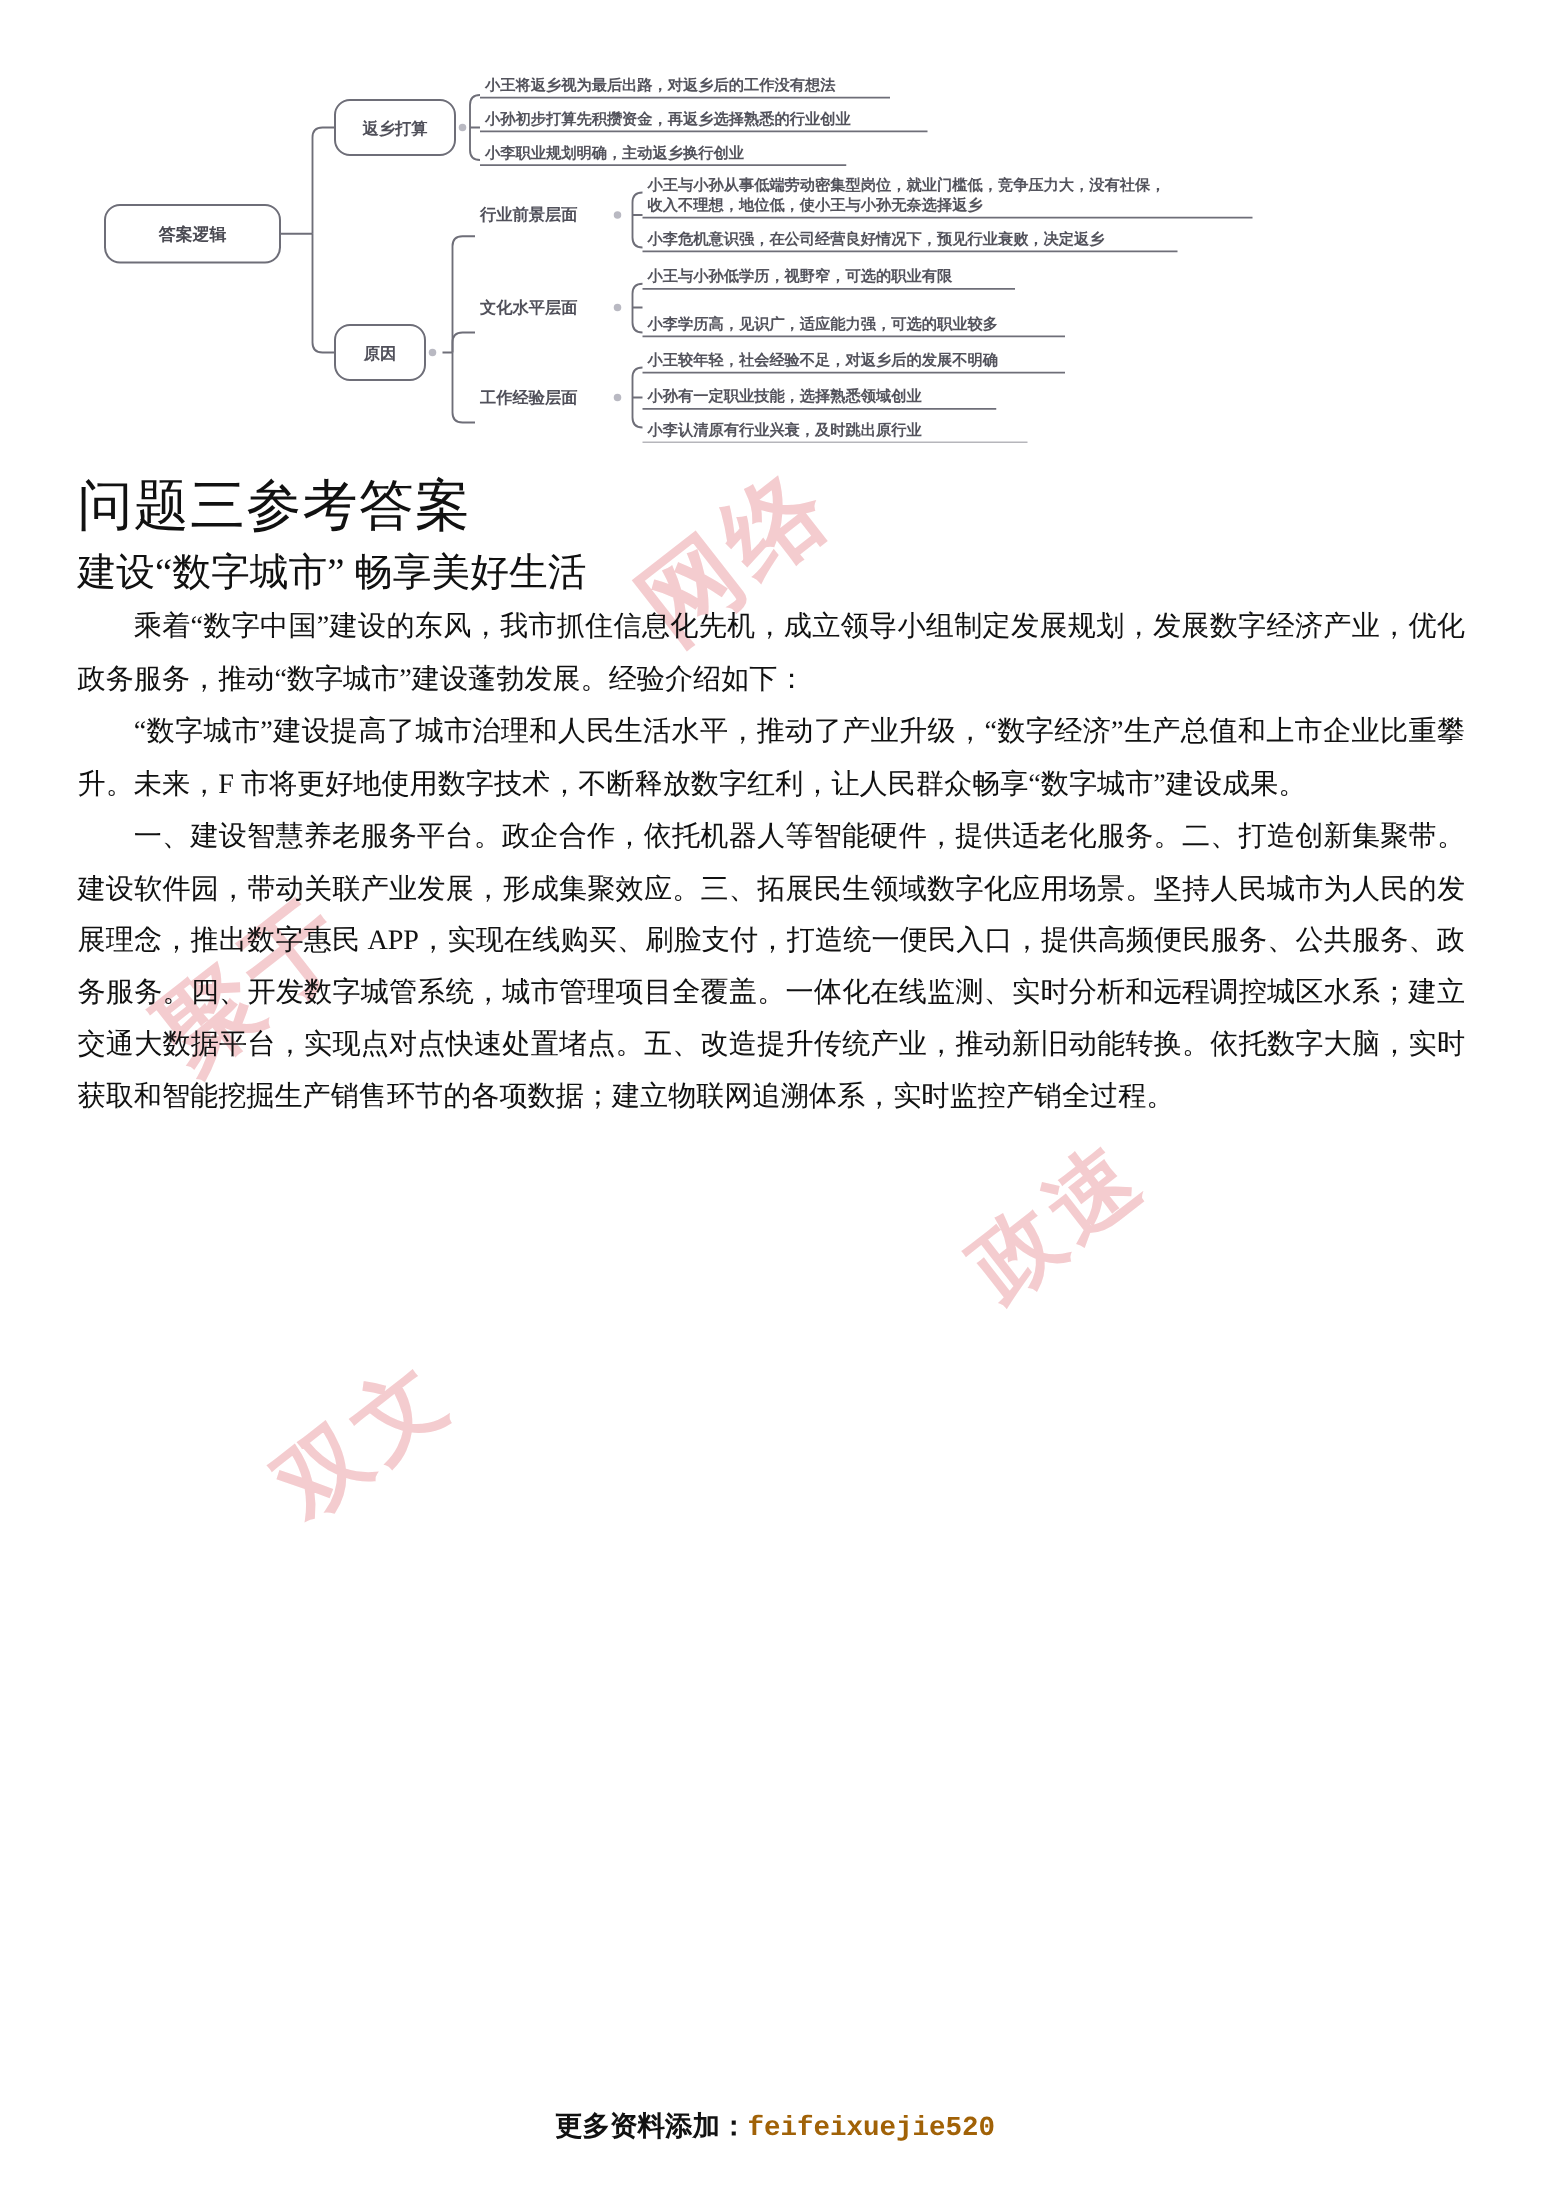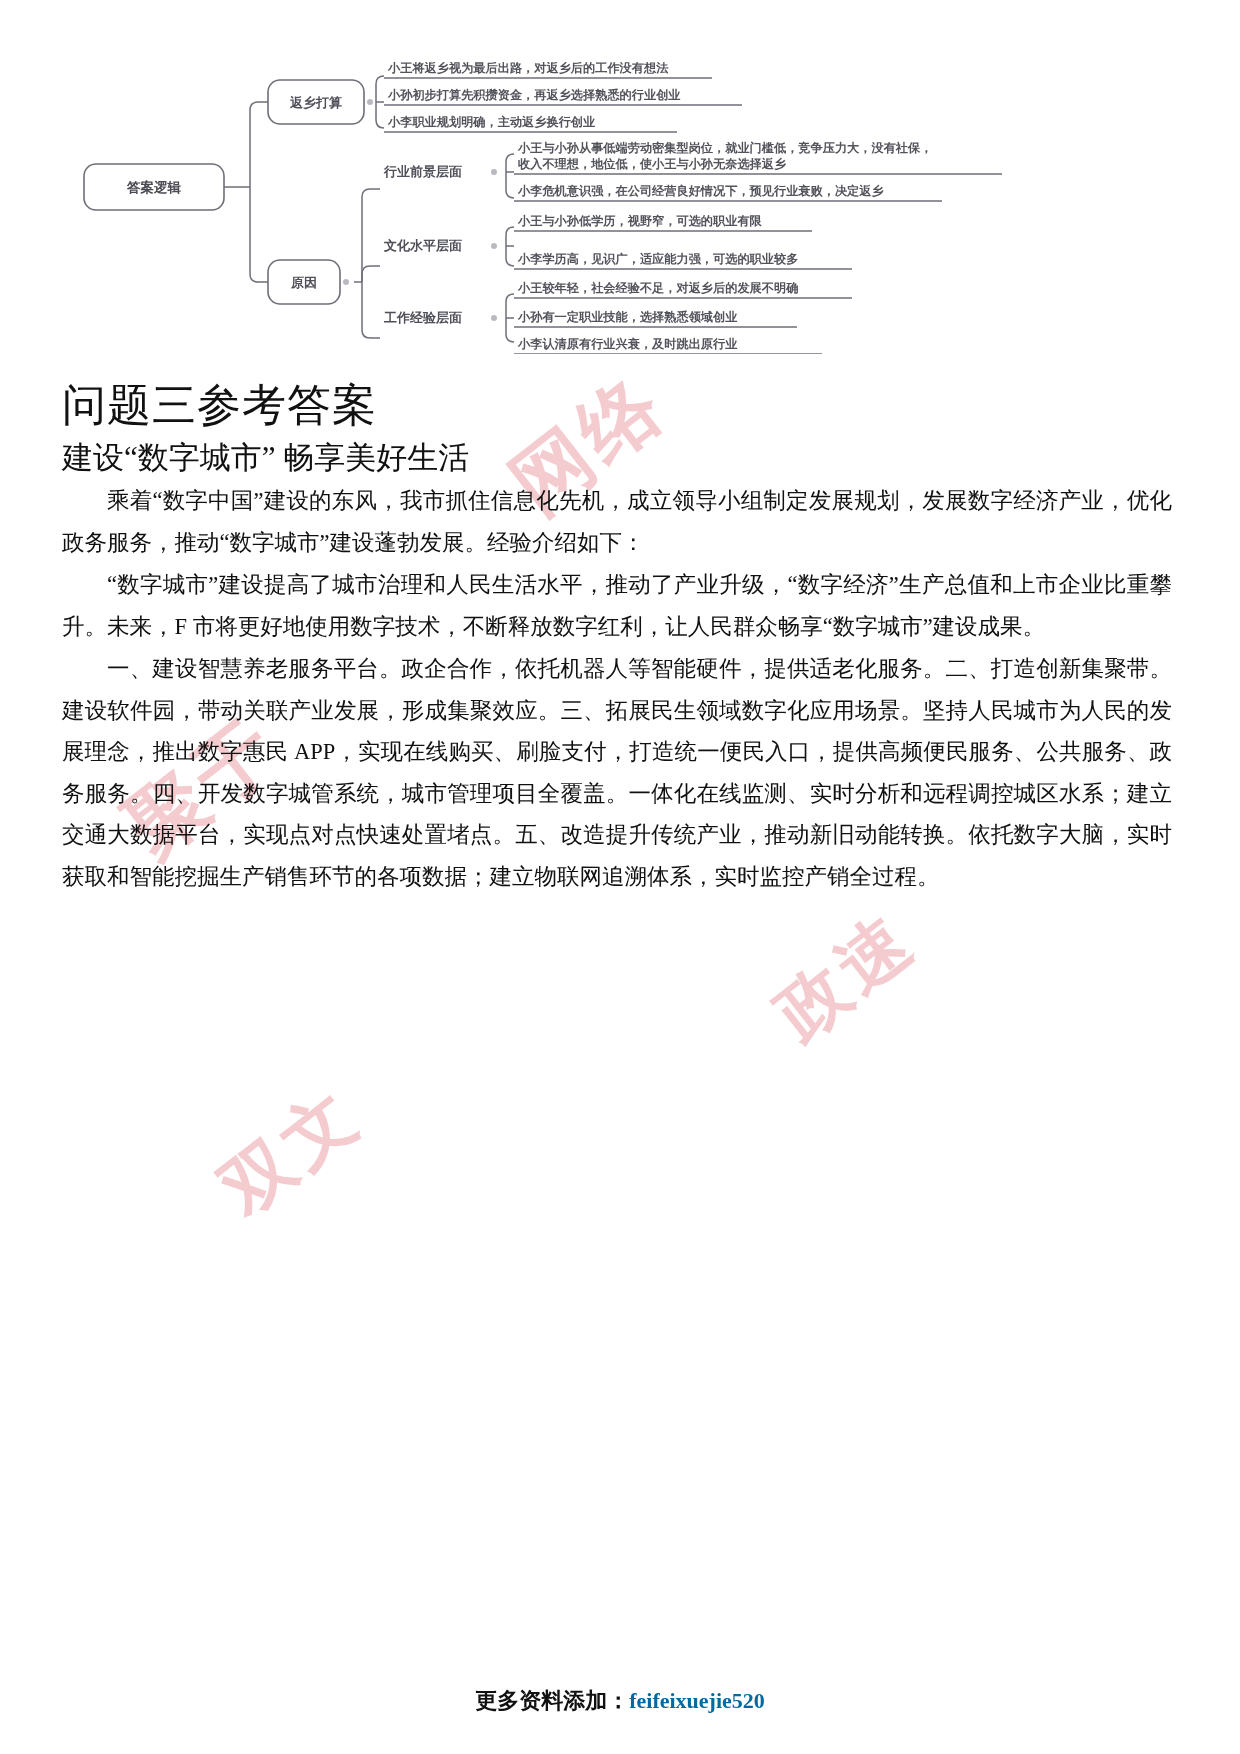--- a/index.html
+++ b/index.html
@@ -126,25 +126,25 @@
     position: absolute;
     left: 0;
     right: 0;
     bottom: 38px;
     text-align: center;
     z-index: 10;
   }
   .footer-text {
     font-size: 22px;
     font-weight: 700;
-    font-family: Liberation Serif, serif;
+    font-family: Liberation Mono, monospace;
     color: #111;
   }
   .footer-handle {
-    color: #0369a1;
+    color: #a16207;
     font-weight: 700;
   }
 </style>
 </head>
 <body>
 
 <div class="page">
 
   <div class="wm-layer">
     <div class="wm wm-a">网络</div>

